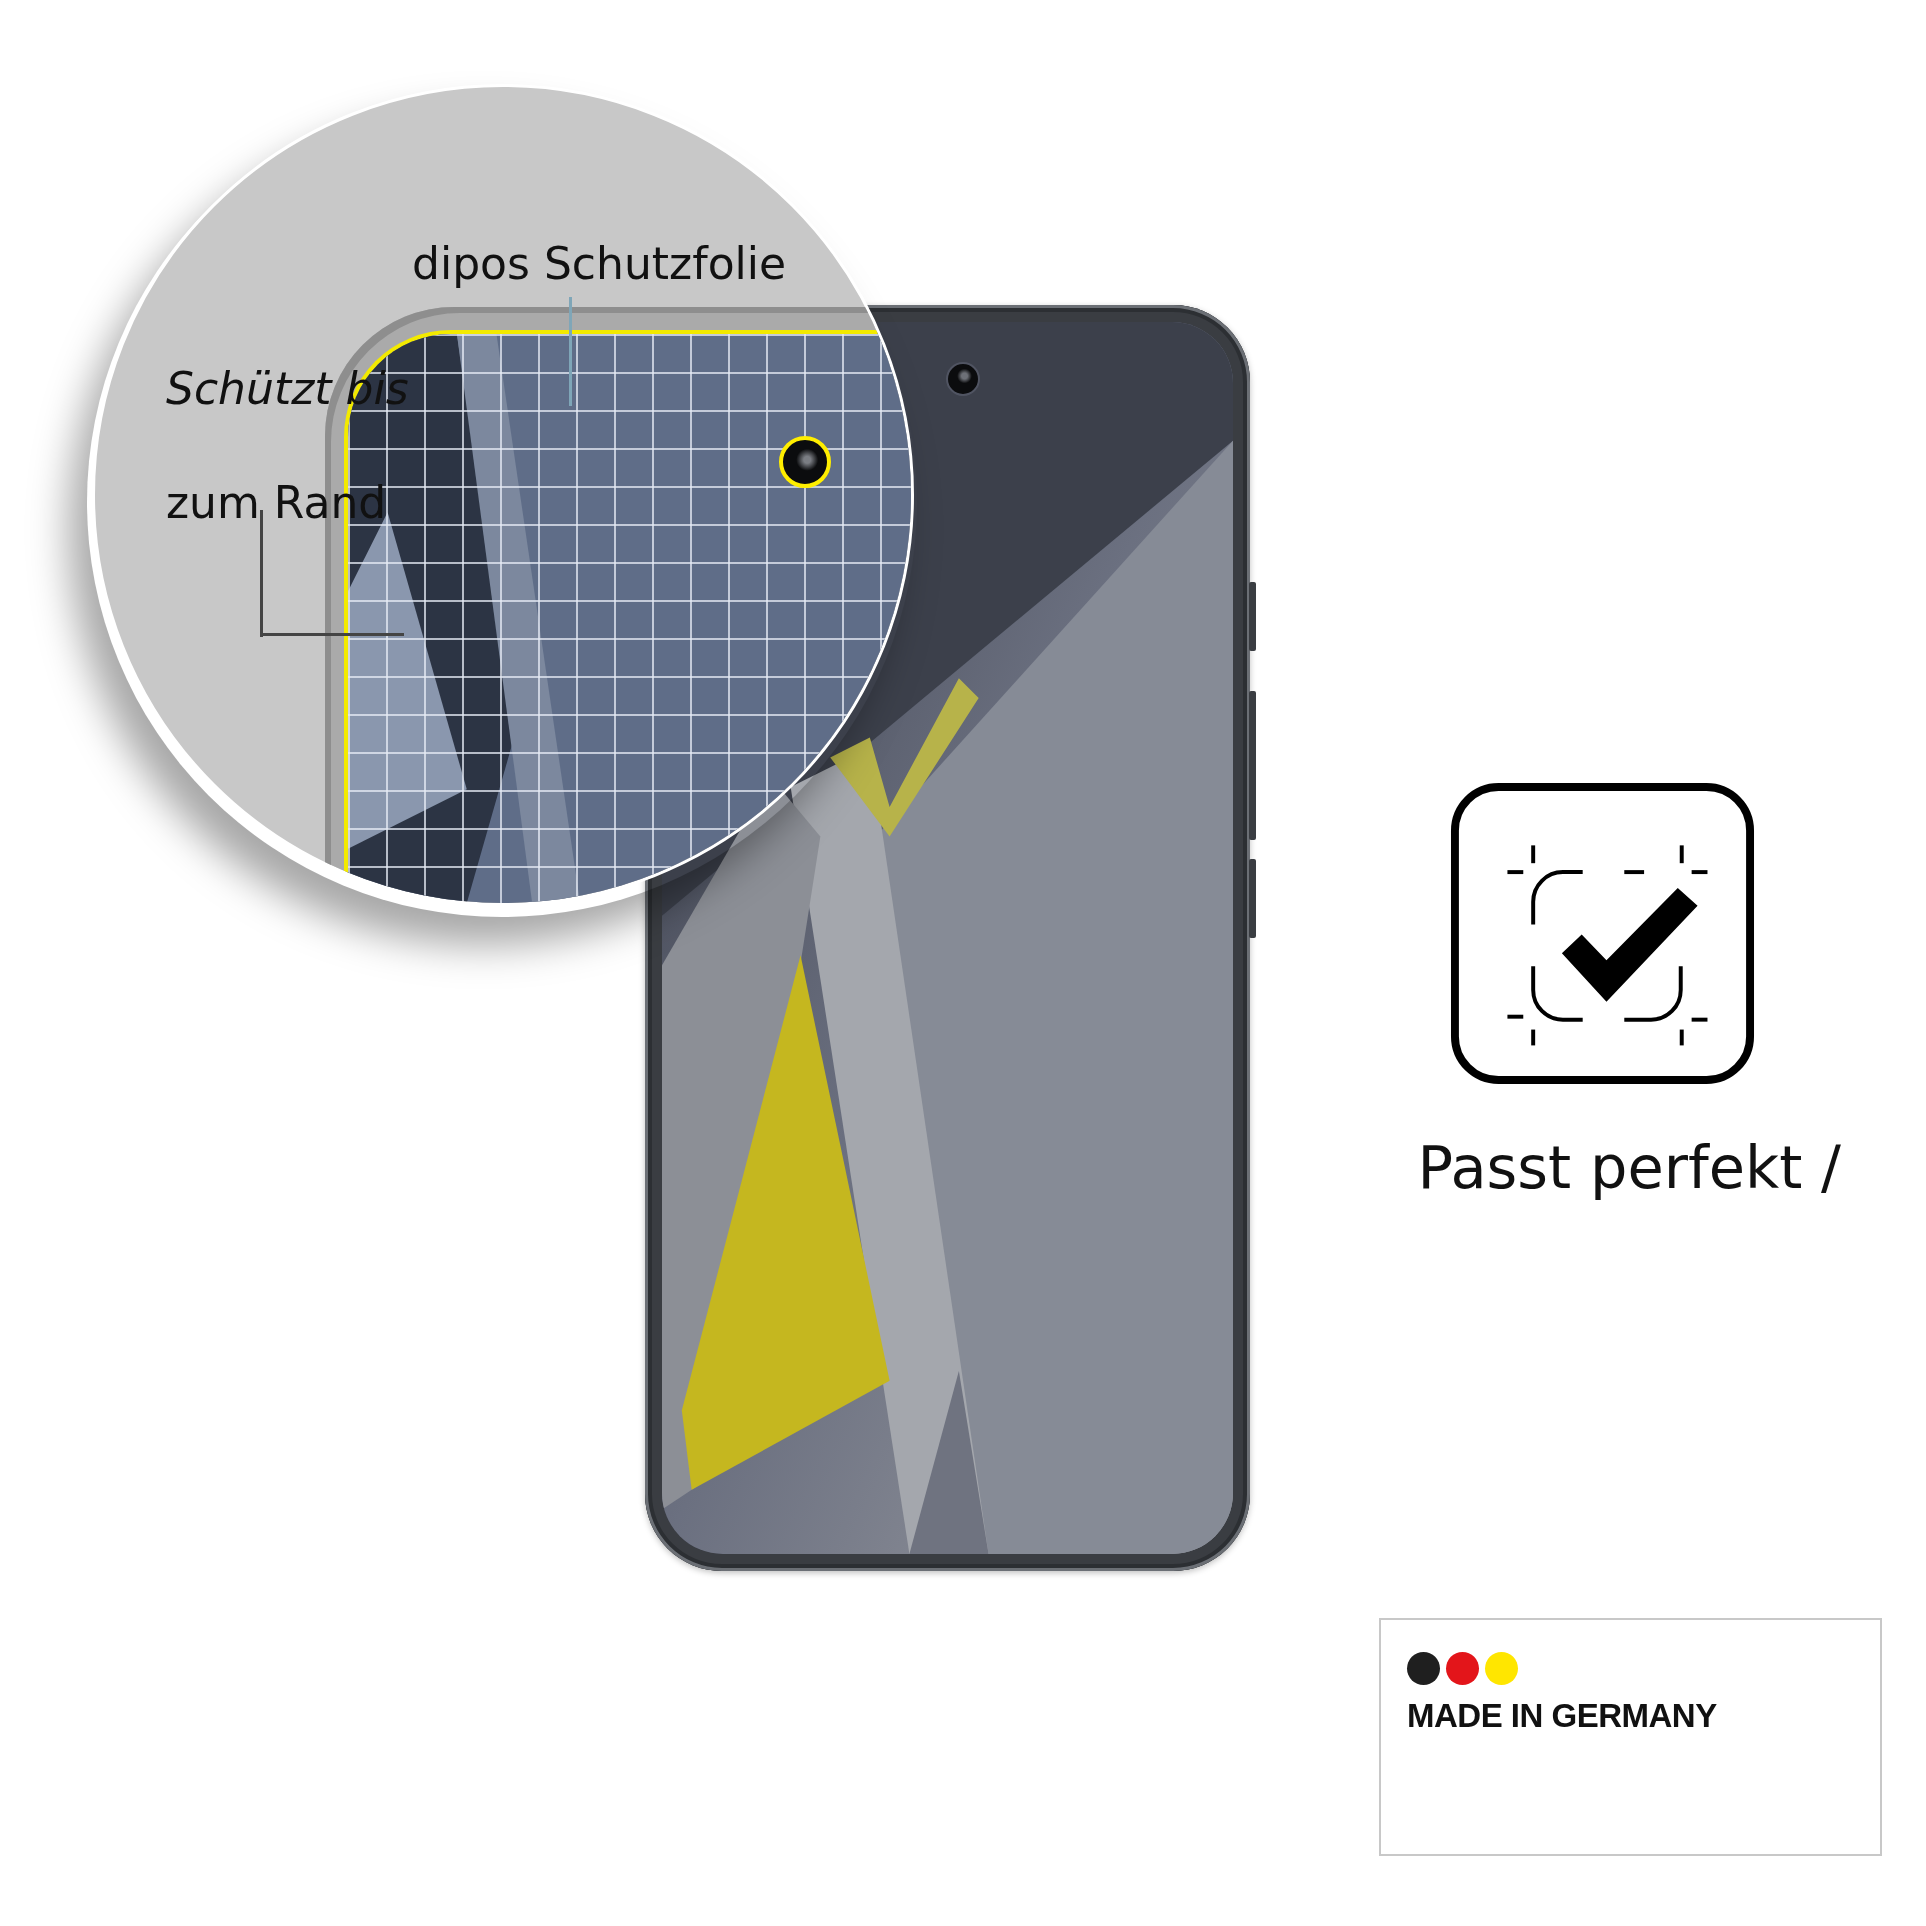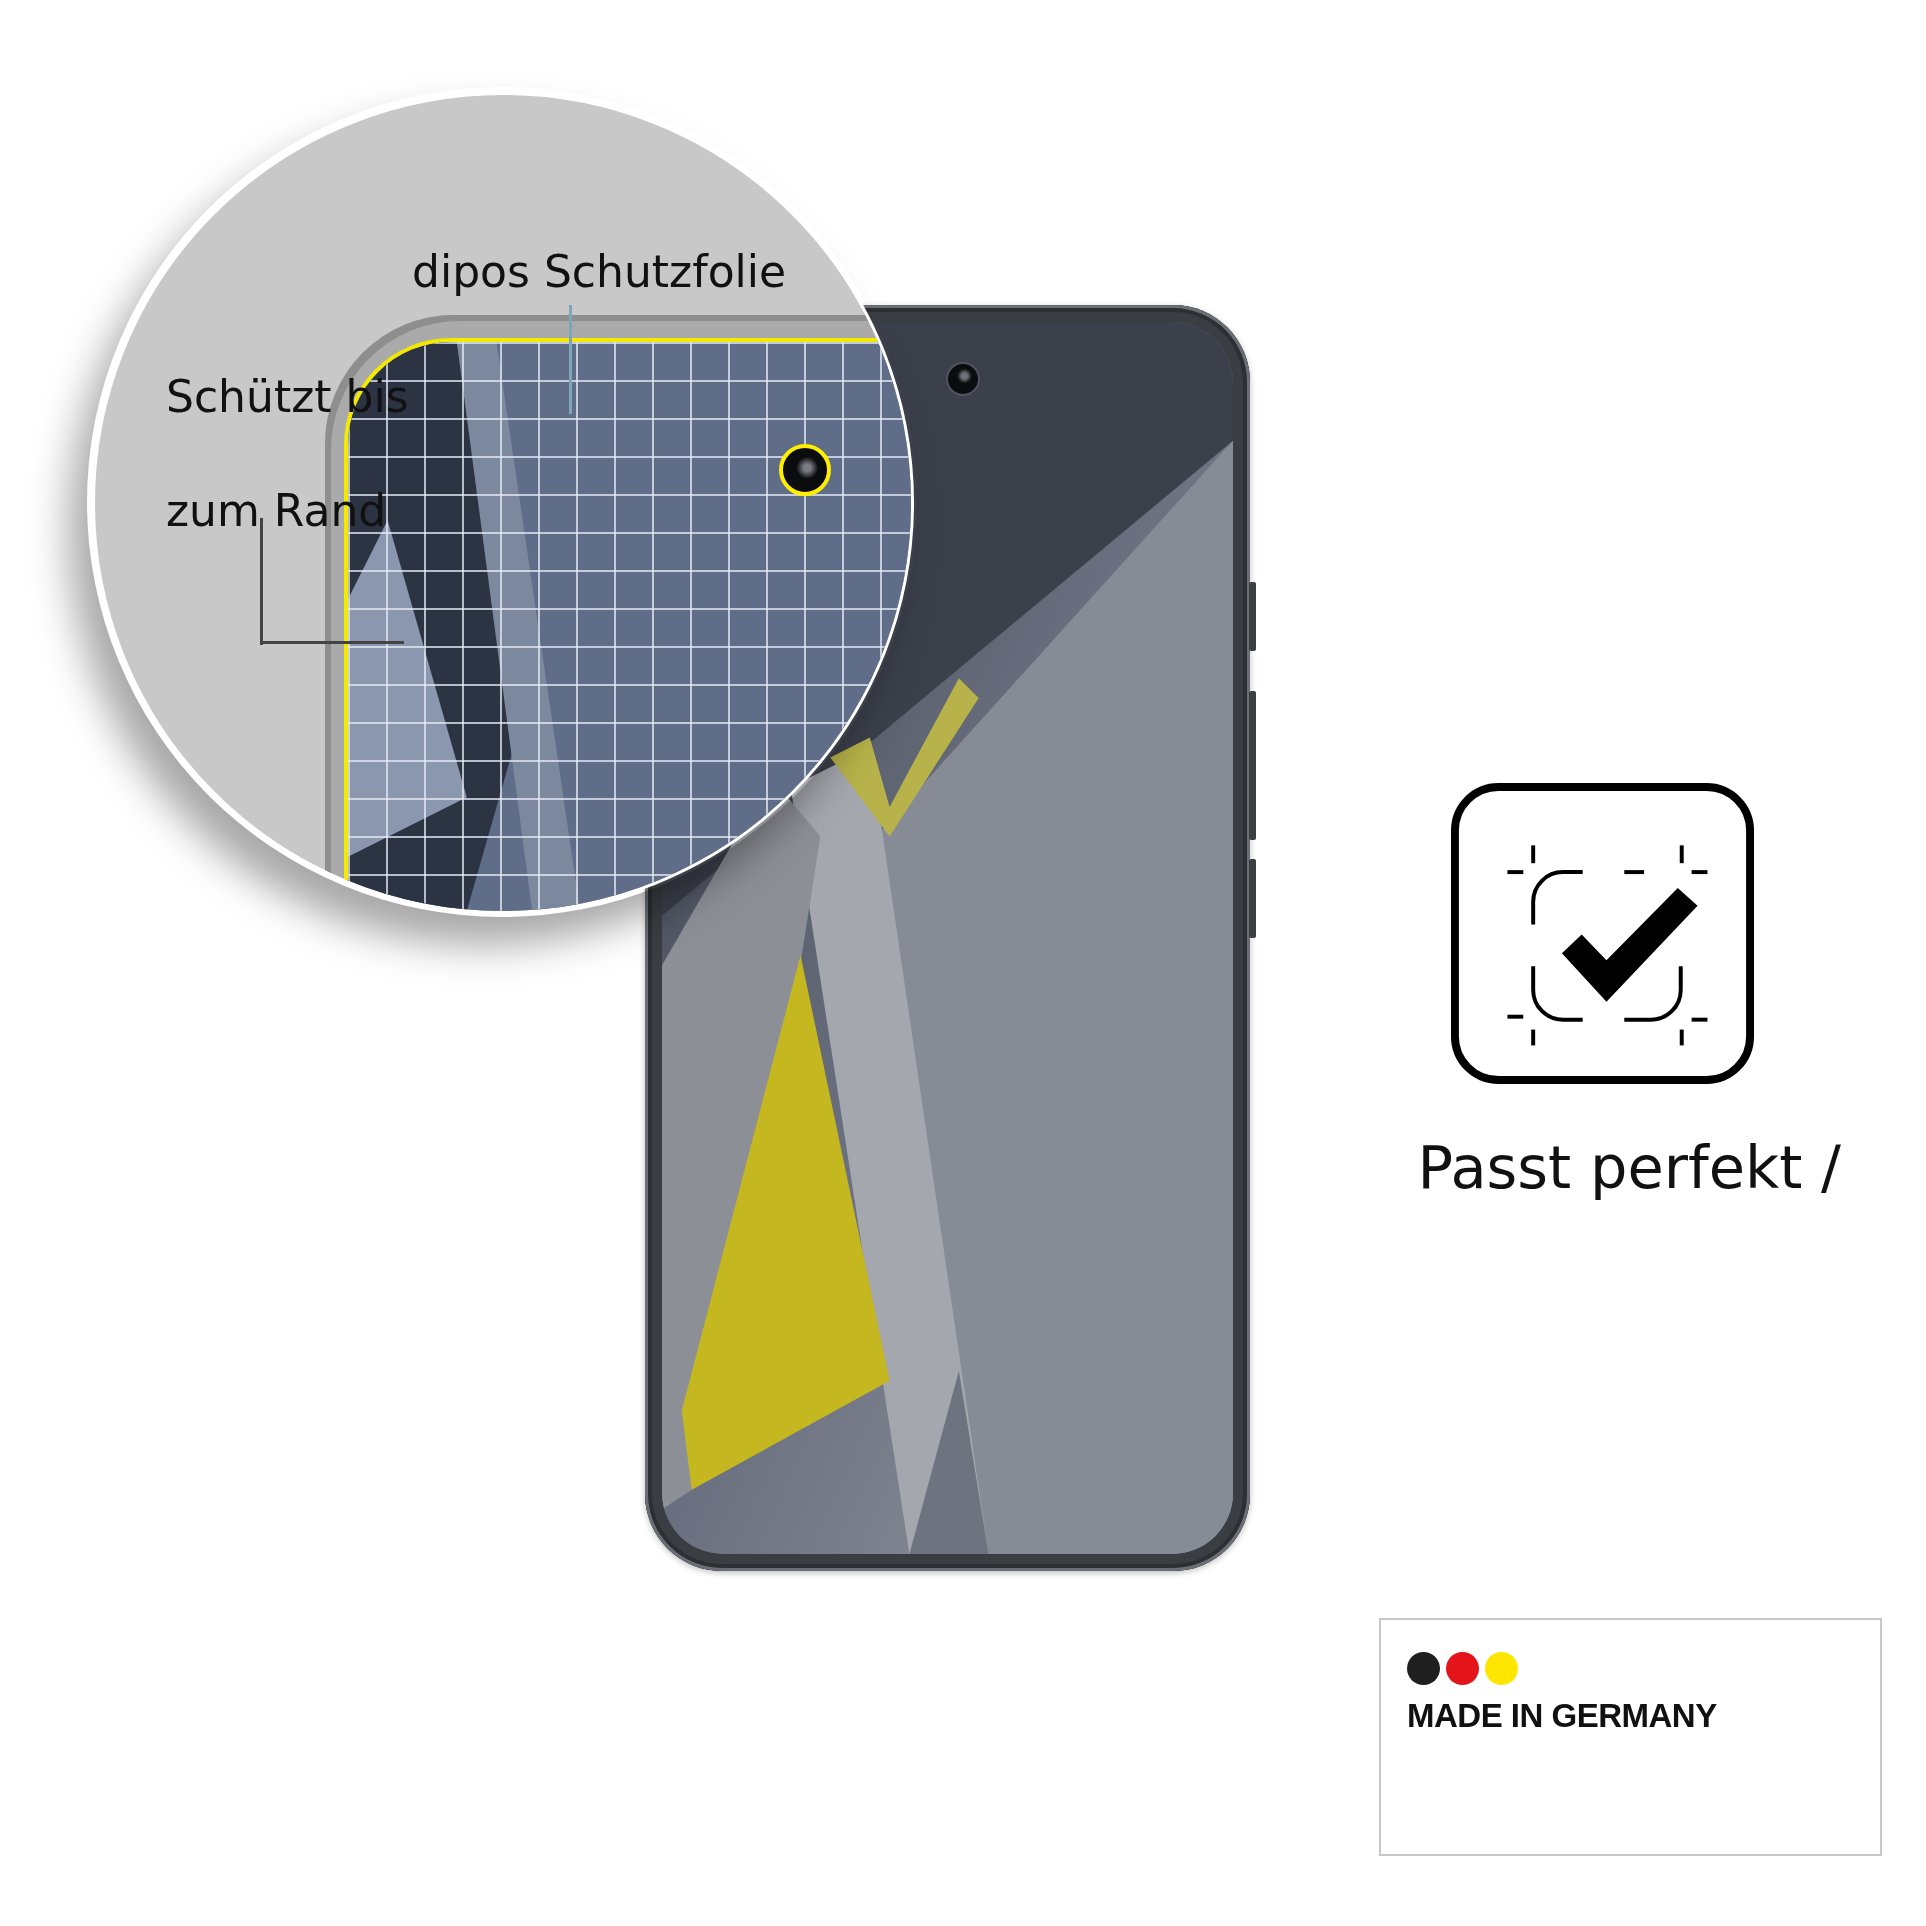--- a/index.html
+++ b/index.html
@@ -23,21 +23,21 @@
     background:radial-gradient(circle at 55% 40%, #6d7077 0 12%, #0b0c0e 30%);
     border:2px solid #505462; left:284px; top:40px;
   }
 
   
   .magnifier-shadow {
     position:absolute; left:87px; top:87px; width:830px; height:830px; border-radius:50%;
     box-shadow: -18px 28px 40px rgba(0,0,0,.35);
   }
   .magnifier {
-    position:absolute; left:92px; top:92px; width:822px; height:822px; border-radius:50%;
+    position:absolute; left:92px; top:84px; width:822px; height:822px; border-radius:50%;
     background:#c8c8c8; overflow:hidden; border:3px solid #fff; box-sizing:border-box;
   }
   .zoom-phone {
     position:absolute; left:322px; top:312px; width:693px; height:693px;
     border-top-left-radius:129px; background:#aaaaaa;
     box-shadow: inset 6px 6px 0 0 #8e8e8e;
   }
   .zoom-screen {
     position:absolute; left:342px; top:335px; width:673px; height:673px;
     border-top-left-radius:107px; overflow:hidden; background:#5f6d88;
@@ -121,21 +121,21 @@
       <polygon points="0,260 40,180 120,460 0,520" fill="#8a97ae"></polygon>
       <polygon points="110,0 150,0 250,680 200,680" fill="#7c889e"></polygon>
     </svg>
     <div class="grid"></div>
     <div class="zoom-camera"></div>
   </div>
   <div class="callout-line-top" style="left:474px;top:210px;"></div>
   <div class="callout-line-v" style="left:165px;top:423px;"></div>
   <div class="callout-line-h" style="left:165px;top:546px;"></div>
   <div class="mag-label" style="left:317px;top:144px;">dipos Schutzfolie</div>
-  <div class="mag-label" style="left:71px;top:269px;">Schützt bis</div>
+  <div class="mag-label" style="left:71px;top:269px;font-style:italic;">Schützt bis</div>
   <div class="mag-label" style="left:71px;top:335px;margin-top:48px;">zum Rand</div>
 </div>
 
 <svg class="fit-icon" viewBox="0 0 312 310">
   <rect x="7" y="7" width="298" height="296" rx="44" fill="#fff" stroke="#000" stroke-width="8"></rect>
   <g stroke="#000" stroke-width="4" fill="none">
     <path d="M136 93 H116 a30 30 0 0 0 -30 30 V146"></path>
     <path d="M178 93 H198"></path>
     <path d="M86 188 V212 a30 30 0 0 0 30 30 H136"></path>
     <path d="M178 242 H205 a30 30 0 0 0 30 -30 V188"></path>

